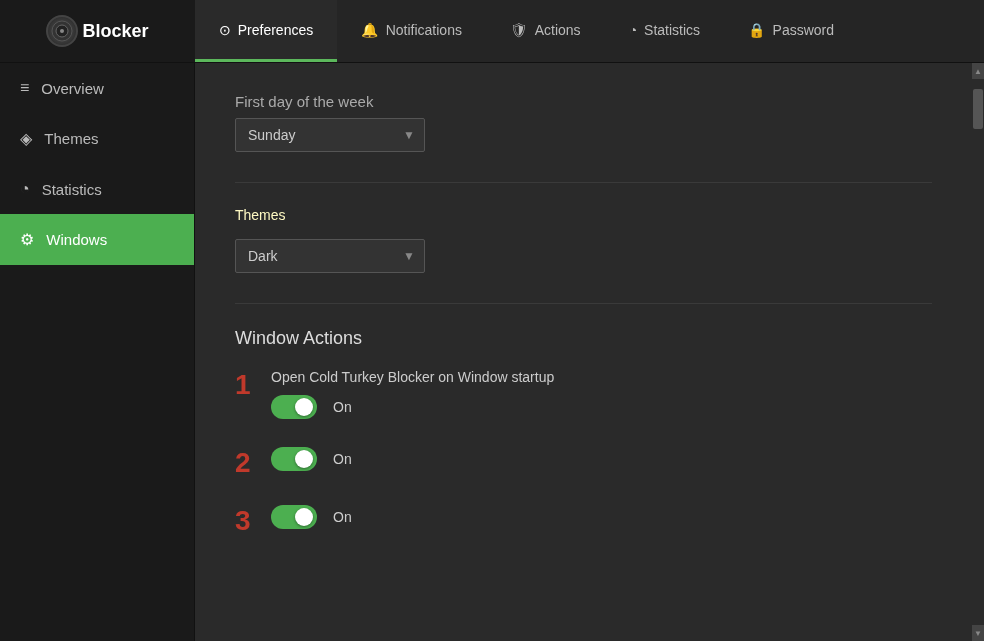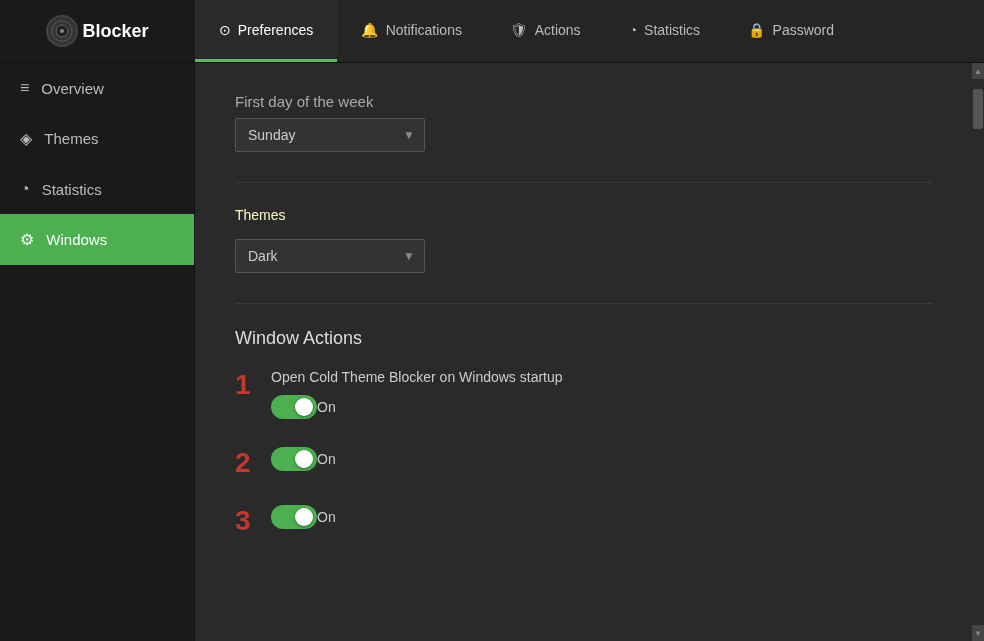--- a/index.html
+++ b/index.html
@@ -181,21 +181,21 @@
     }
     .action-content { flex: 1; }
     .action-label {
       font-size: 14px;
       color: #ccc;
       margin-bottom: 10px;
     }
     .toggle-row {
       display: flex;
       align-items: center;
-      gap: 0;
+      gap: 16px;
     }
     
     .toggle {
       position: relative;
       width: 46px;
       height: 24px;
       cursor: pointer;
     }
     .toggle-track {
       width: 46px;
@@ -349,21 +349,21 @@
     </div>
 
     <hr class="divider">
 
     <div class="section">
       <div class="window-actions-title">Window Actions</div>
 
       <div class="action-row">
         <div class="action-number">1</div>
         <div class="action-content">
-          <div class="action-label">Open Cold Theme Blocker on Windows startup</div>
+          <div class="action-label">Open Cold Turkey Blocker on Window startup</div>
           <div class="toggle-row">
             <label class="toggle">
 
               <div class="toggle-track">
                 <div class="toggle-thumb"></div>
               </div>
             </label>
             <span class="toggle-label">On</span>
           </div>
         </div>

